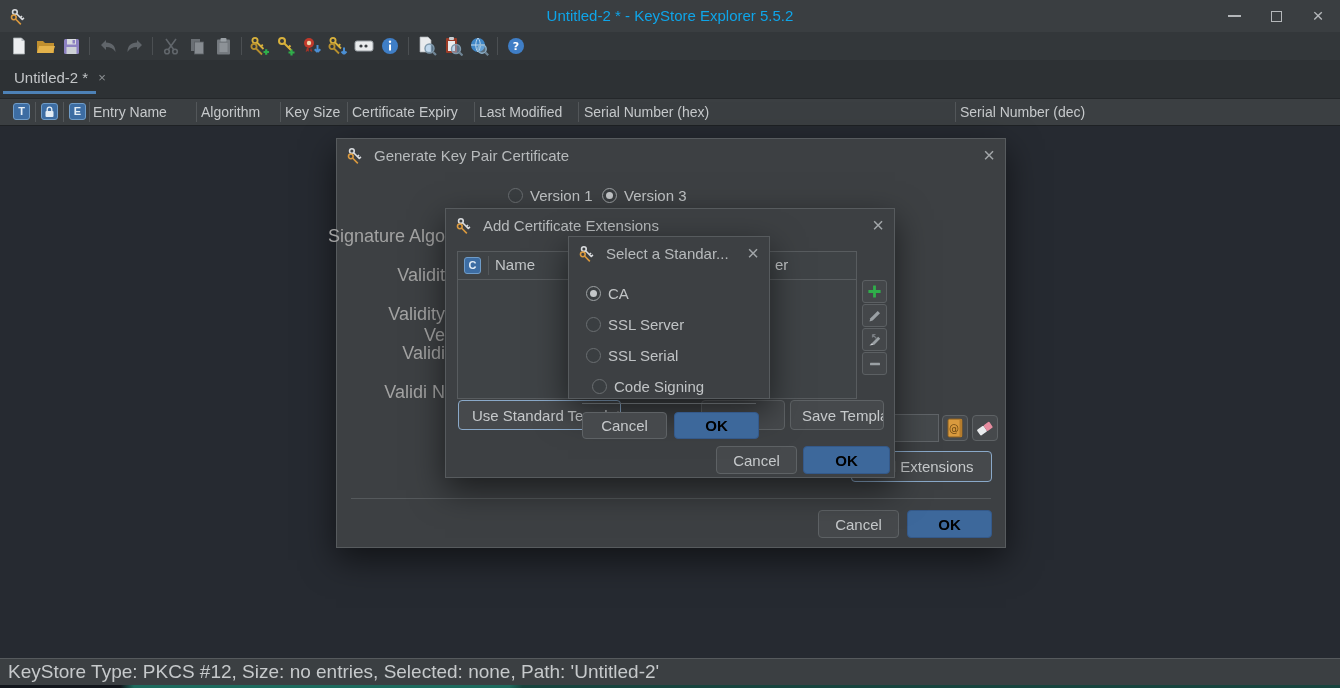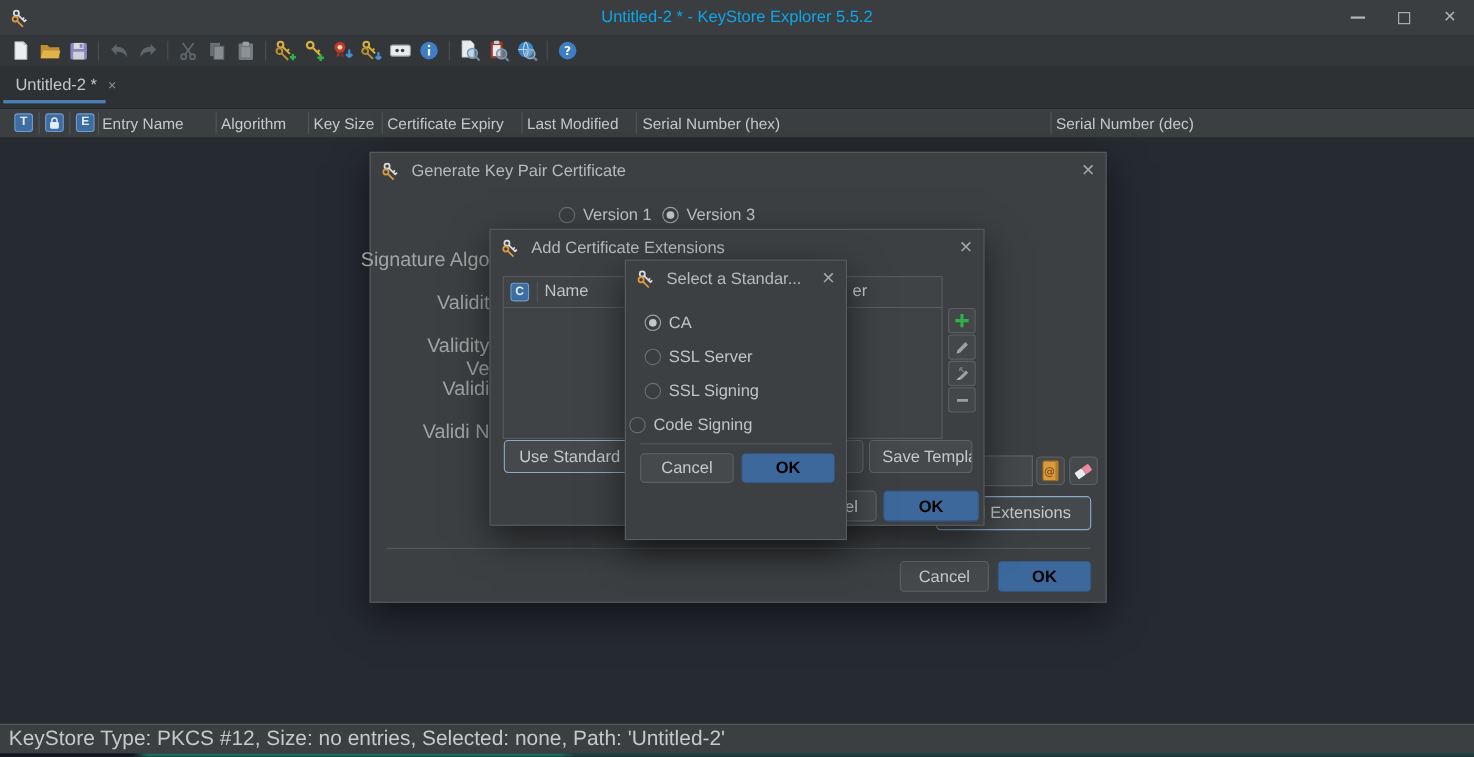--- a/index.html
+++ b/index.html
@@ -370,21 +370,21 @@
           <rect x="2" y="5.7" width="10" height="2.6" rx="0.5" fill="#9aa0a4"></rect>
         </svg>
       </button>
     <button class="btn focusb leftal" style="left:12px;top:191px;width:163px;height:30px;">Use Standard Template</button>
     <button class="btn" style="left:255px;top:191px;width:84px;height:30px;"></button>
     <button class="btn leftal" style="left:344px;top:191px;width:94px;height:30px;padding-left:11px;">Save Template</button>
     <button class="btn" style="left:270px;top:237px;width:81px;height:28px;">Cancel</button>
     <button class="btn primary" style="left:357px;top:237px;width:87px;height:28px;">OK</button>
   </div>
 
-  <div class="dlg" style="left:568px;top:236px;width:202px;height:255px;z-index:30;">
+  <div class="dlg" style="left:568px;top:236px;width:202px;height:163px;z-index:30;">
     <div class="dlg-titlebar">
       <span class="ic">
           <svg width="17" height="17" viewBox="0 0 16 16">
             <g fill="none" stroke="#d9dbde" stroke-width="1.5">
               <circle cx="4.6" cy="3.8" r="2.2"></circle>
               <path d="M6.2 5.4l5.8 5.8M9.8 9l1.5-1.5M11.6 10.8l1.5-1.5"></path>
             </g>
             <g fill="none" stroke="#dc9a3e" stroke-width="1.5">
               <circle cx="3.6" cy="8.8" r="2.2"></circle>
               <path d="M5.2 10.4l5 5"></path>
@@ -397,23 +397,23 @@
     <div class="radio sel" style="left:17px;top:48px;">
       <span class="rc"></span>
       <span>CA</span>
     </div>
     <div class="radio" style="left:17px;top:79px;">
       <span class="rc"></span>
       <span>SSL Server</span>
     </div>
     <div class="radio" style="left:17px;top:110px;">
       <span class="rc"></span>
-      <span>SSL Signing</span>
-    </div>
-    <div class="radio" style="left:3px;top:141px;">
+      <span>SSL Serial</span>
+    </div>
+    <div class="radio" style="left:23px;top:141px;">
       <span class="rc"></span>
       <span>Code Signing</span>
     </div>
     <div class="hline" style="left:13px;right:13px;top:166px;"></div>
     <button class="btn" style="left:13px;top:175px;width:85px;height:27px;">Cancel</button>
     <button class="btn primary" style="left:105px;top:175px;width:85px;height:27px;">OK</button>
   </div>
 
   <div class="statusbar">
     <span>KeyStore Type: PKCS #12, Size: no entries, Selected: none, Path: 'Untitled-2'</span>

